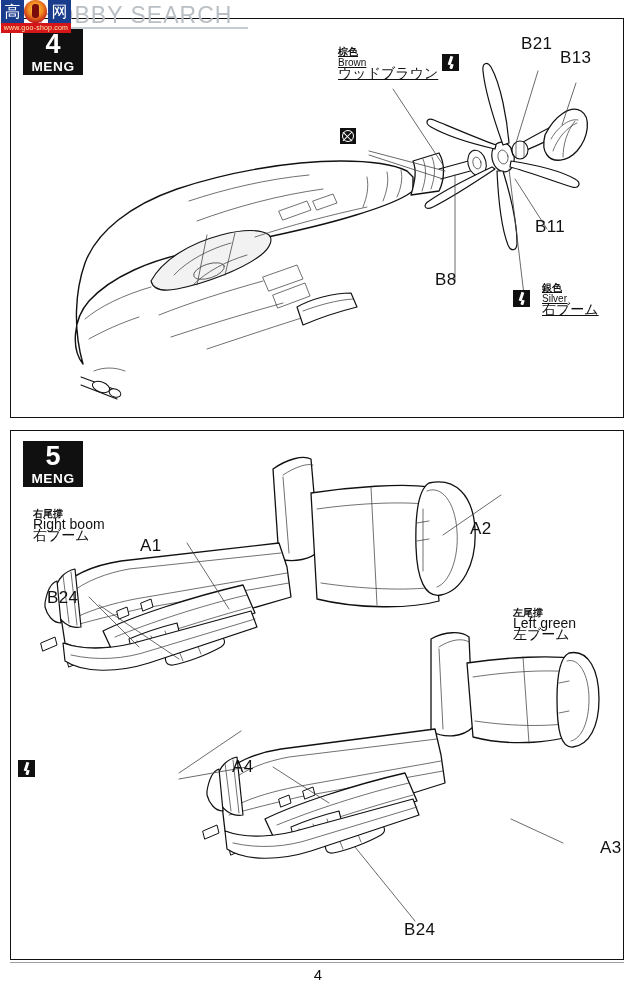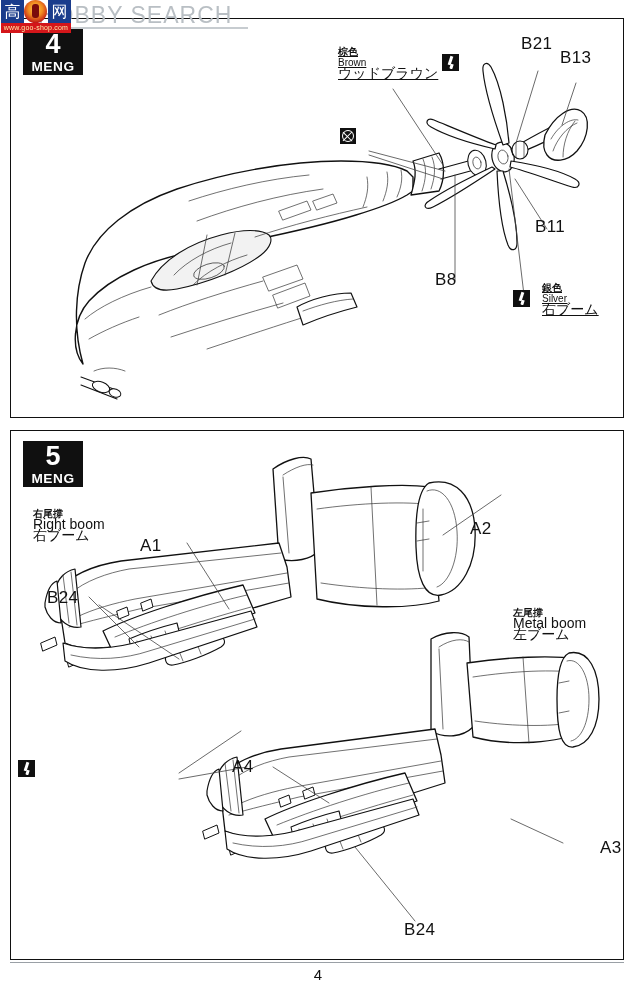--- a/index.html
+++ b/index.html
@@ -563,21 +563,21 @@
 <div class="part-label" style="left:404px; top:920px;">B24</div>
 
 <div class="boom-name" style="left:33px; top:508px;">
   <div class="b-cn">右尾撐</div>
   <div class="b-en">Right boom</div>
   <div class="b-jp">右ブーム</div>
 </div>
 
 <div class="boom-name" style="left:513px; top:607px;">
   <div class="b-cn">左尾撐</div>
-  <div class="b-en">Metal boom</div>
+  <div class="b-en">Left green</div>
   <div class="b-jp">左ブーム</div>
 </div>
 
 <div class="paint" style="left:18px; top:760px;">
   <div class="brush-icon"></div>
 </div>
 
 <div id="footer-rule"></div>
 <div id="page-number">4</div>
 

